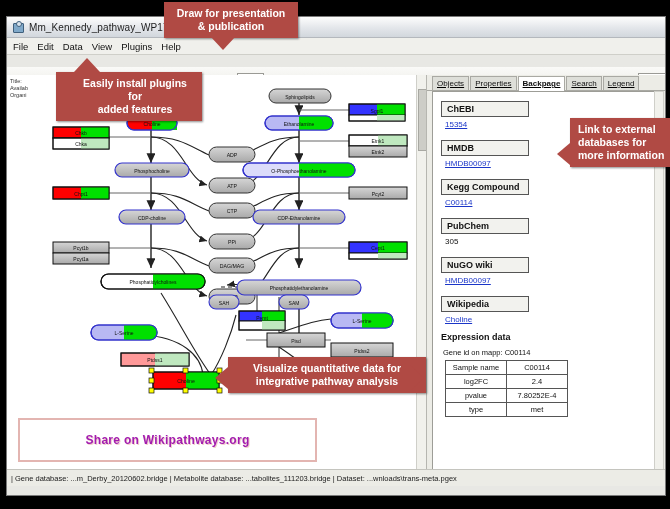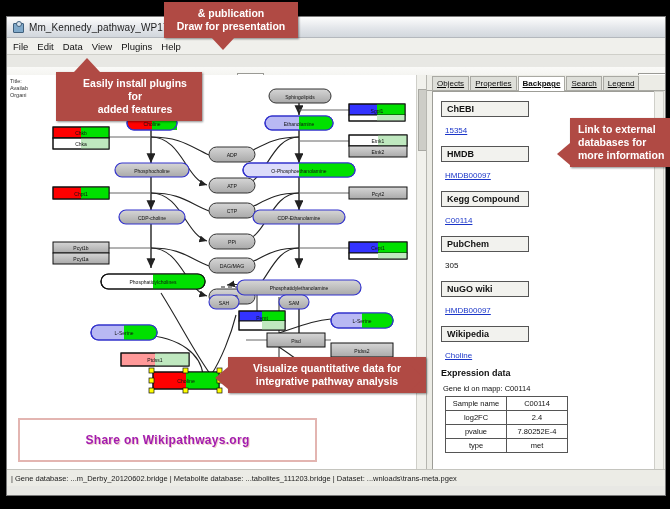--- a/index.html
+++ b/index.html
@@ -53,21 +53,21 @@
   .canvas{position:absolute;left:24px;top:0;width:395px;height:430px;}
 
   
   .tabs{display:flex;align-items:flex-end;height:15px;padding-left:5px;gap:1px;background:#ececE6;
         border-bottom:1px solid #a9a9a3;}
   .tab{font-size:8px;padding:2px 4px 2px 4px;border:1px solid #a9a9a3;border-bottom:none;background:#dedfd9;color:#111;}
   .tab.active{background:#fff;font-weight:bold;padding-bottom:3px;position:relative;top:1px;}
   .backpage{position:absolute;left:5px;top:16px;right:6px;bottom:6px;background:#fff;border:1px solid #9d9d97;
             overflow:hidden;padding:6px 0 0 8px;}
   .bp-head{display:inline-block;min-width:76px;border:1px solid #555;background:#f2f2ee;
-           font-size:9px;font-weight:bold;color:#111;padding:2px 5px;margin-bottom:9px;}
+           font-size:9px;font-weight:bold;color:#111;padding:2px 5px;margin-bottom:3px;}
   .bp-link{font-size:8px;color:#1a35c8;text-decoration:underline;margin:0 0 8px 4px;display:block;}
   .bp-plain{font-size:8px;color:#111;margin:0 0 8px 4px;display:block;}
   .bp-expr{font-size:9px;font-weight:bold;color:#111;margin:2px 0 6px 0;}
   .bp-geneid{font-size:7.5px;color:#111;margin:0 0 3px 2px;}
   table.exprtab{border-collapse:collapse;margin-left:4px;}
   table.exprtab td{border:1px solid #555;font-size:7.5px;color:#111;text-align:center;padding:2px 4px;
         min-width:52px;background:#fff;margin-left:28px;}
   .rp-vscroll{position:absolute;right:1px;top:16px;width:8px;bottom:8px;background:#f1f1ec;border:1px solid #cfcfc9;}
   .rp-left-strip{position:absolute;left:0;top:16px;width:5px;bottom:6px;background:#ececE6;}
 
@@ -542,22 +542,22 @@
         <div class="rp-vscroll"></div>
       </div>
     </div>
 
     <div class="statusbar">
       <span>| Gene database: ...m_Derby_20120602.bridge | Metabolite database: ...tabolites_111203.bridge | Dataset: ...wnloads\trans-meta.pgex</span>
     </div>
   </div>
 
   <div class="callout" style="left:164px;top:2px;width:118px;">
+    <div>Draw for presentation</div>
     <div>&amp; publication</div>
-    <div>Draw for presentation</div>
   </div>
   <div class="arrow-down" style="left:210px;top:36px;"></div>
 
   <div class="callout" style="left:56px;top:72px;width:118px;padding-left:20px;">
     <div>Easily install plugins for</div>
     <div>added features</div>
   </div>
   <div class="arrow-up" style="left:74px;top:58px;"></div>
 
   <div class="callout" style="left:570px;top:118px;width:95px;text-align:left;">

